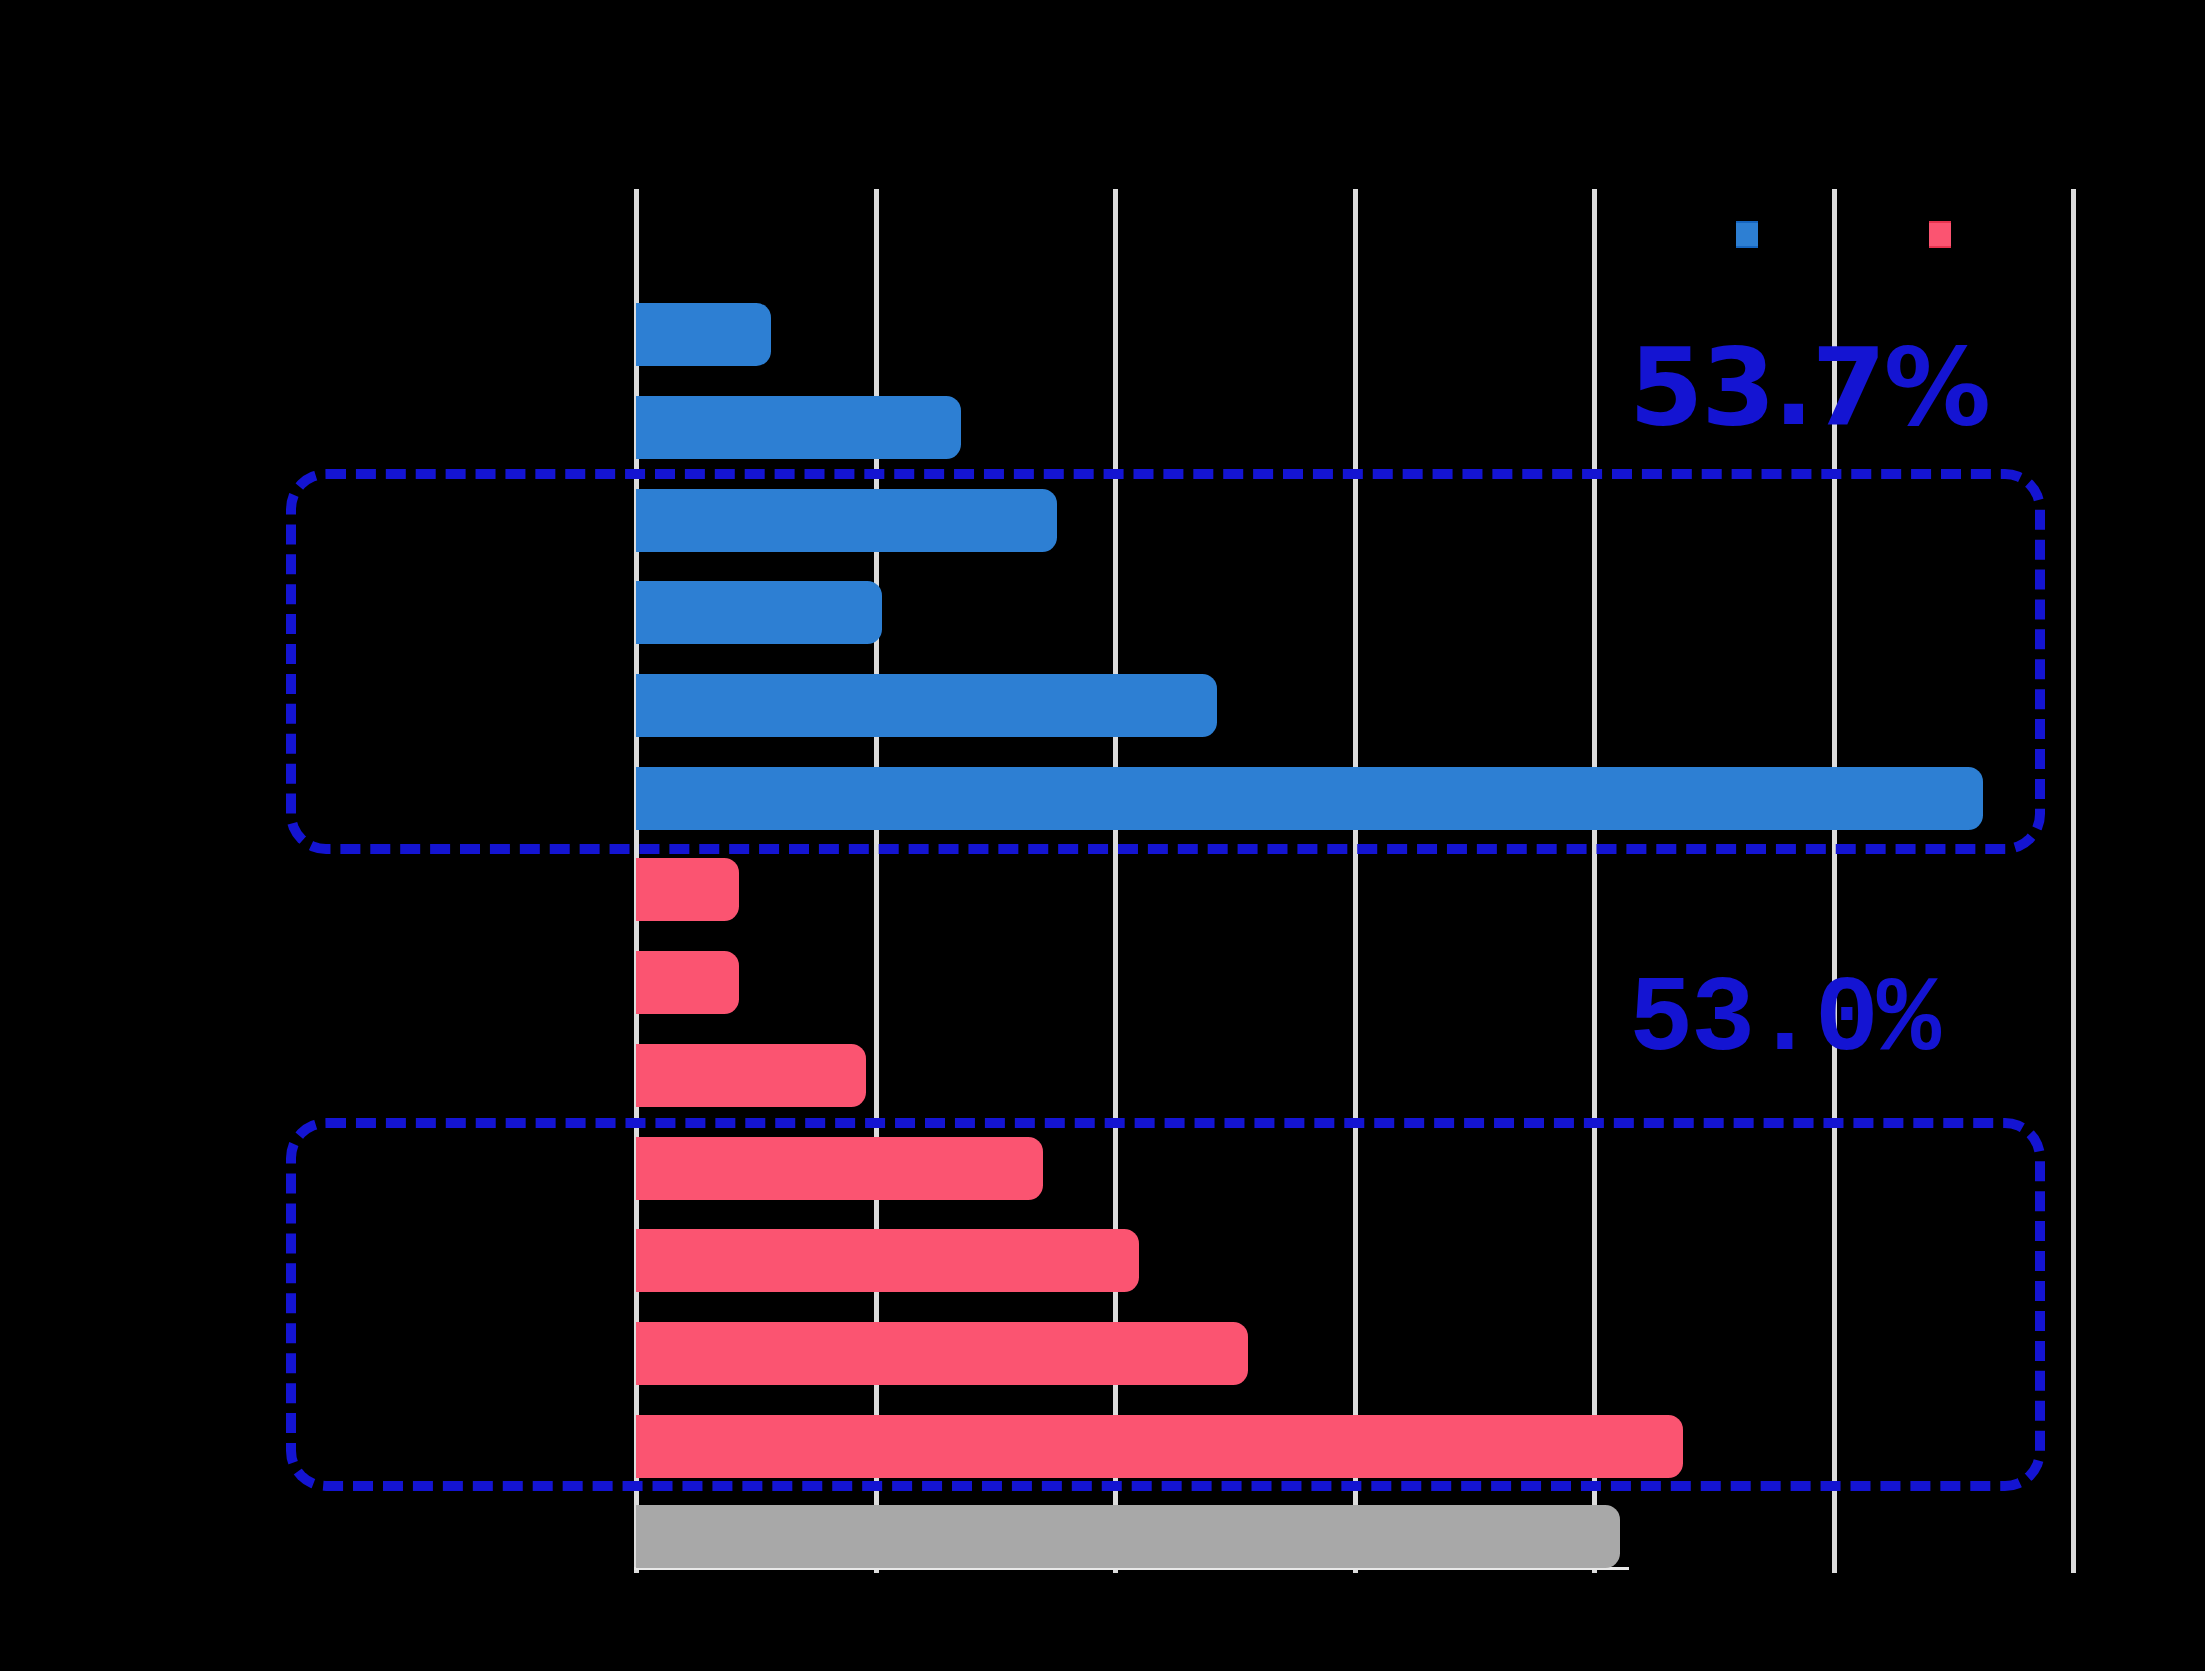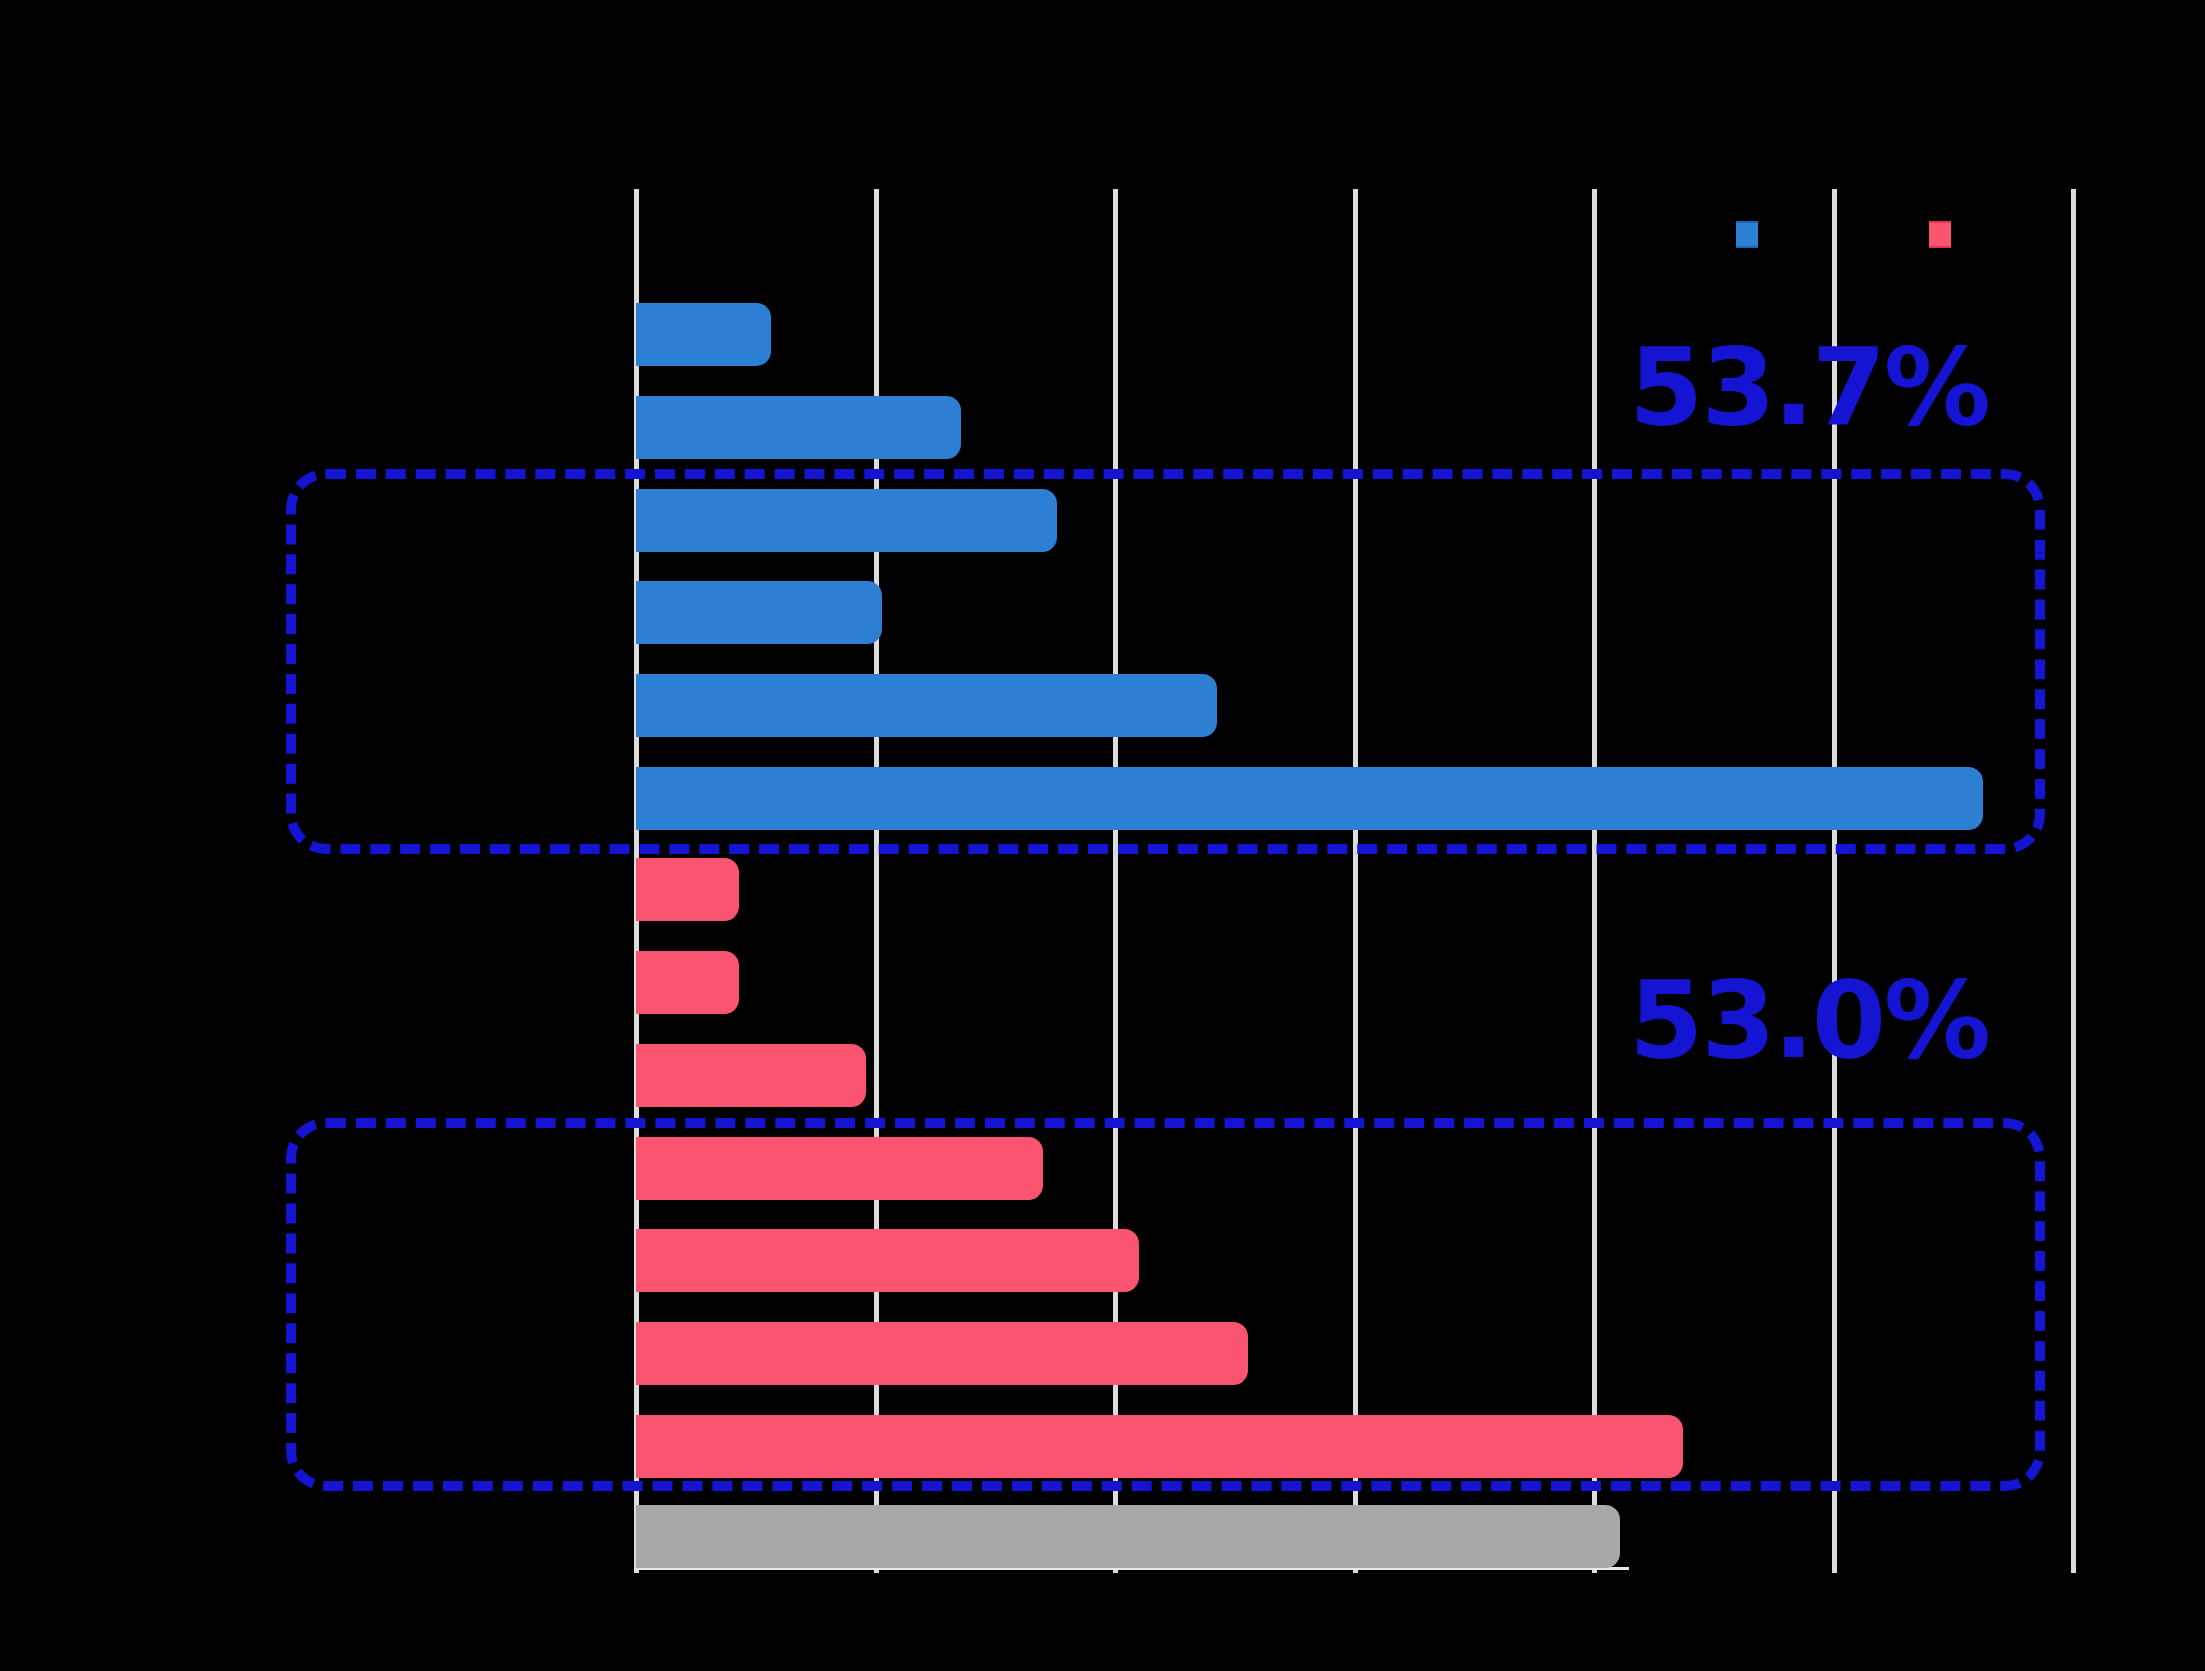--- a/index.html
+++ b/index.html
@@ -75,21 +75,21 @@
     <div class="bar pink" style="left:636px;top:1229px;width:503px;height:63px;"></div>
     <div class="bar pink" style="left:636px;top:1322px;width:612px;height:63px;"></div>
     <div class="bar pink" style="left:636px;top:1415px;width:1047px;height:63px;"></div>
 
     <div class="bar gray" style="left:636px;top:1505px;width:984px;height:63px;"></div>
 
     <div class="highlight" style="left:286px;top:469px;width:1759px;height:385px;"></div>
     <div class="highlight" style="left:286px;top:1118px;width:1759px;height:373px;"></div>
 
     <div class="annot" style="left:1629px;top:334px;">53.7%</div>
-    <div class="annot" style="left:1629px;top:967px;">53.0%</div>
+    <div class="annot" style="left:1629px;top:967px;font-family:Liberation Mono, monospace;">53.0%</div>
 
     <div class="legend" style="left:1708px;top:221px;width:294px;height:34px;">
       <div class="legend-swatch blue" style="left:28px;top:0px;"></div>
       <div class="legend-label" style="left:59px;top:0px;"></div>
       <div class="legend-swatch pink" style="left:221px;top:0px;"></div>
       <div class="legend-label" style="left:251px;top:0px;"></div>
     </div>
 
   </div>
 </div>

